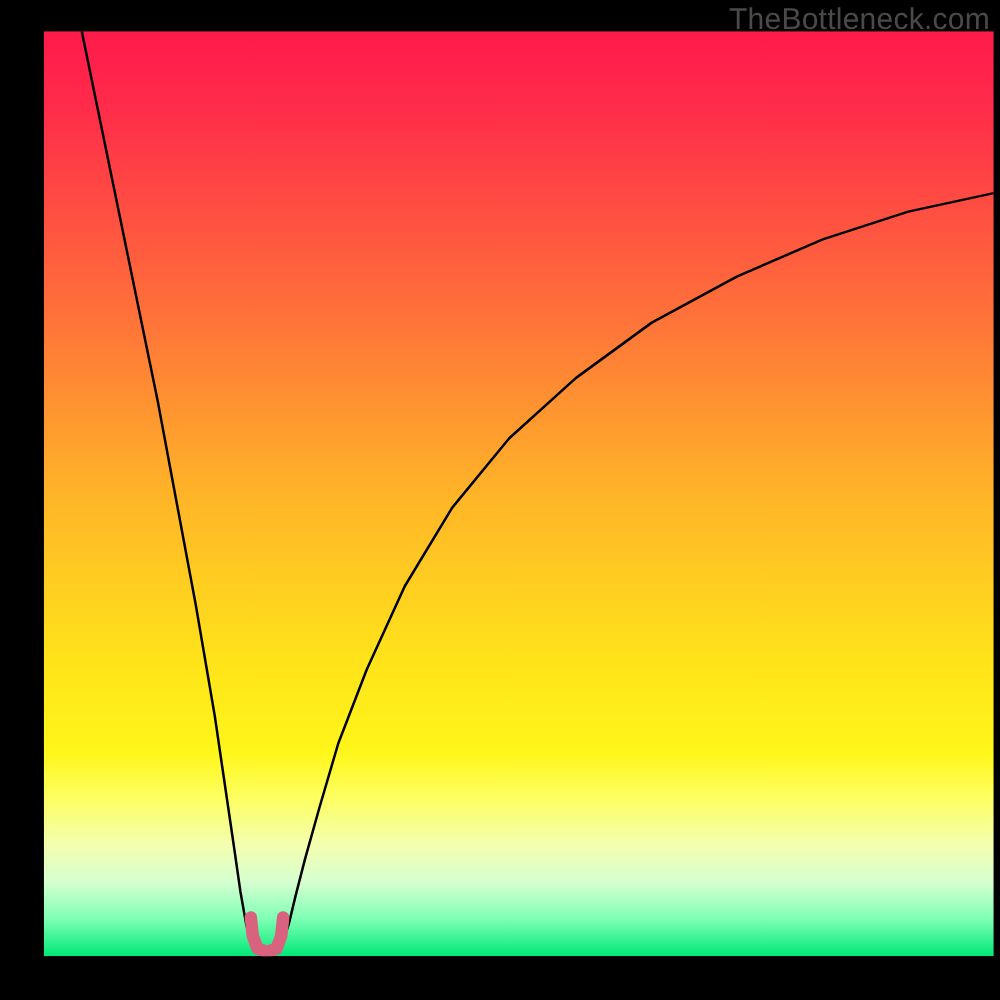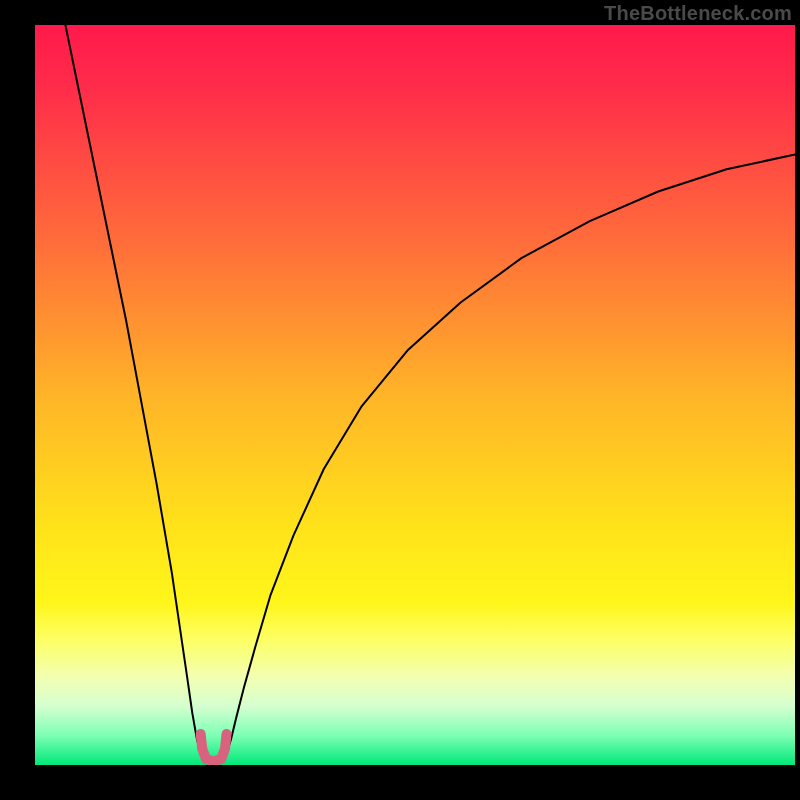--- a/index.html
+++ b/index.html
@@ -22,22 +22,22 @@
     left: 35px;
     right: 5px;
     top: 25px;
     bottom: 35px;
   }
   .watermark {
     position: absolute;
     top: 2px;
     right: 8px;
     color: #4a4a4a;
-    font-size: 20px;
-    font-weight: 700;
+    font-size: 24px;
+    font-weight: 400;
     letter-spacing: 0.2px;
     user-select: none;
   }
   svg { display: block; }
 </style>
 </head>
 <body>
 
 <div class="frame">
   <div class="watermark">TheBottleneck.com</div>

